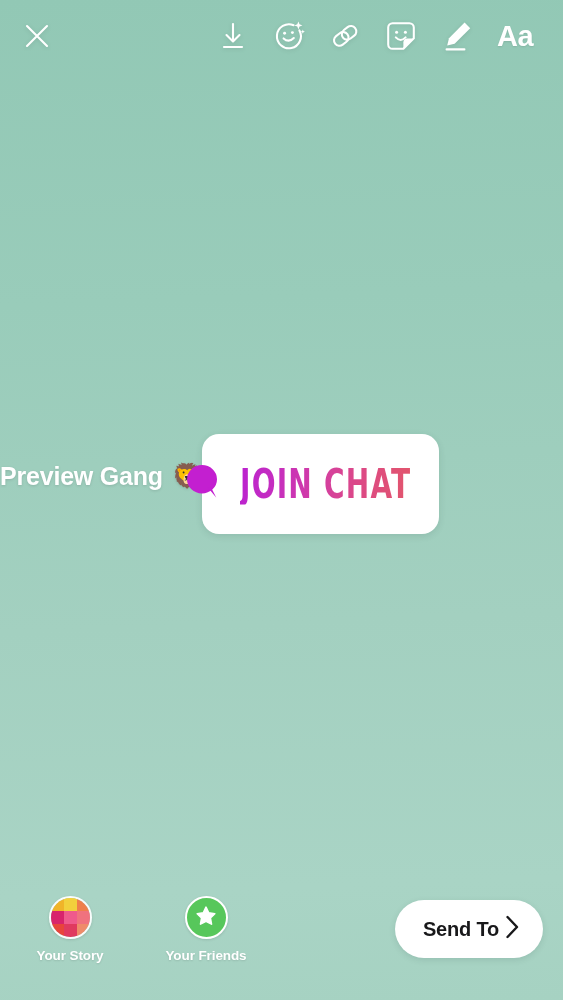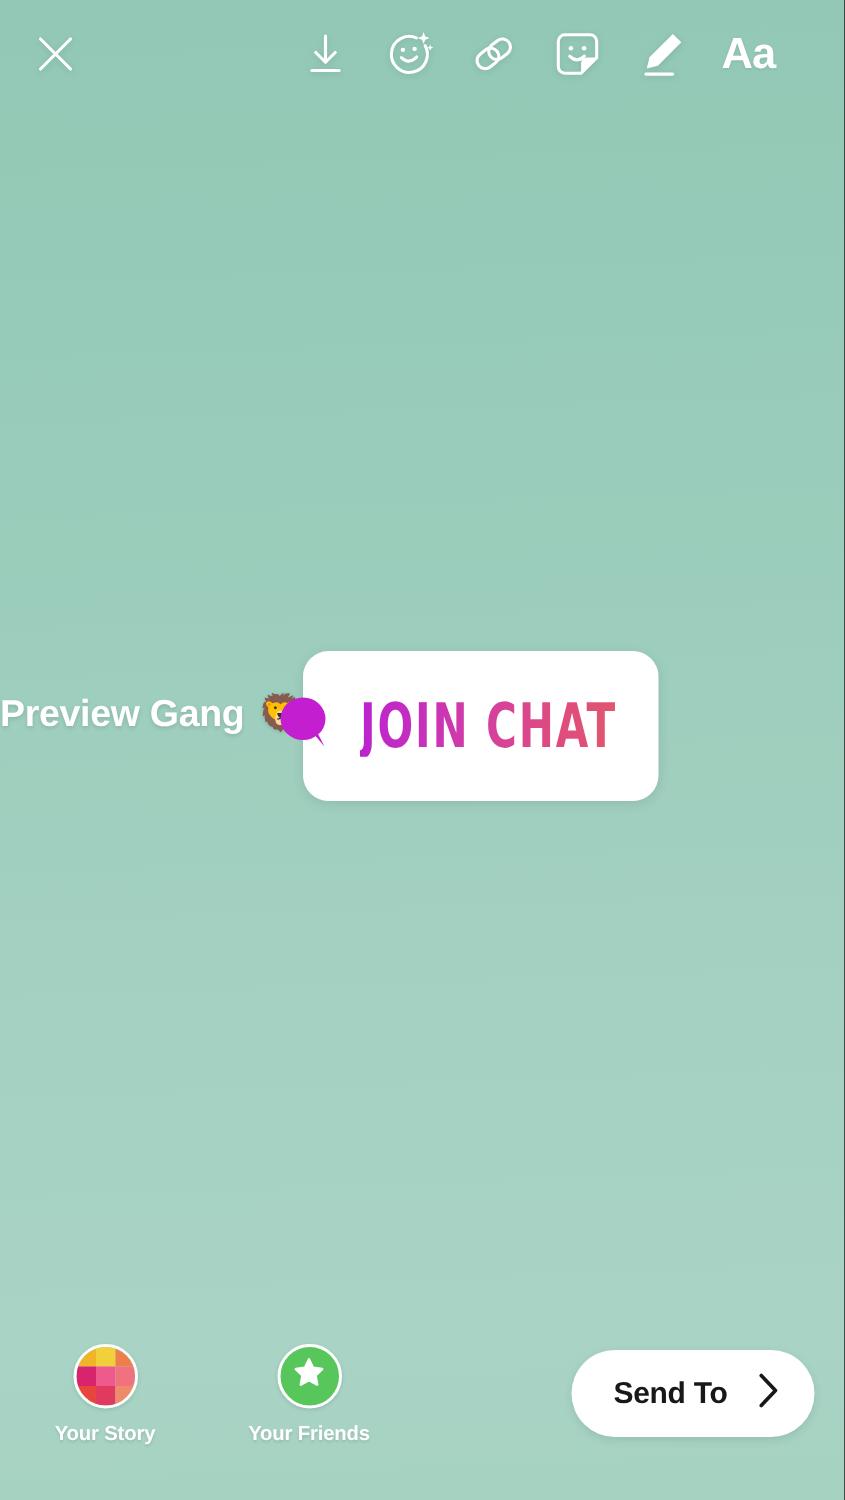--- a/index.html
+++ b/index.html
@@ -13,21 +13,21 @@
     height: 1000px;
     overflow: hidden;
     font-family: "Liberation Sans", sans-serif;
     background: linear-gradient(178deg, #92c8b5 0%, #99ccba 30%, #a3d0c0 62%, #a9d4c5 88%, #a6d2c2 100%);
     -webkit-font-smoothing: antialiased;
   }
 
   
   .topbar {
     position: absolute;
-    top: 0; left: 0; right: 16px;
+    top: 0; left: 0; right: 0;
     height: 72px;
     display: flex;
     align-items: center;
     padding: 0 18px 0 14px;
     box-sizing: border-box;
   }
   .tool {
     display: flex;
     align-items: center;
     justify-content: center;
@@ -169,21 +169,21 @@
 
   .send-to-btn {
     margin-left: auto;
     margin-top: 8px;
     height: 58px;
     padding: 0 22px 0 28px;
     background: #ffffff;
     border-radius: 29px;
     display: flex;
     align-items: center;
-    gap: 19px;
+    gap: 5px;
     cursor: pointer;
     box-shadow: 0 2px 6px rgba(40,70,60,0.13);
   }
   .send-to-label {
     color: #18181a;
     font-size: 20px;
     font-weight: bold;
     letter-spacing: -0.2px;
     white-space: nowrap;
   }

